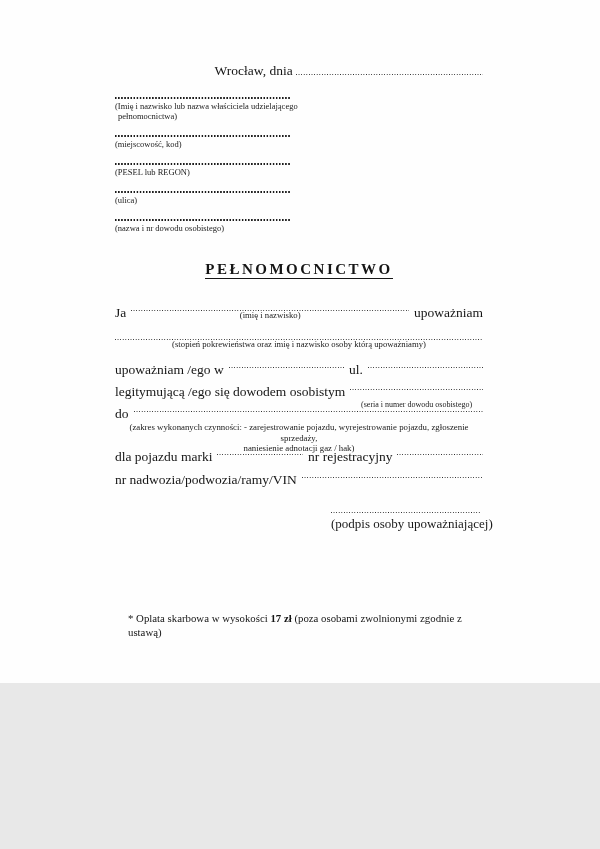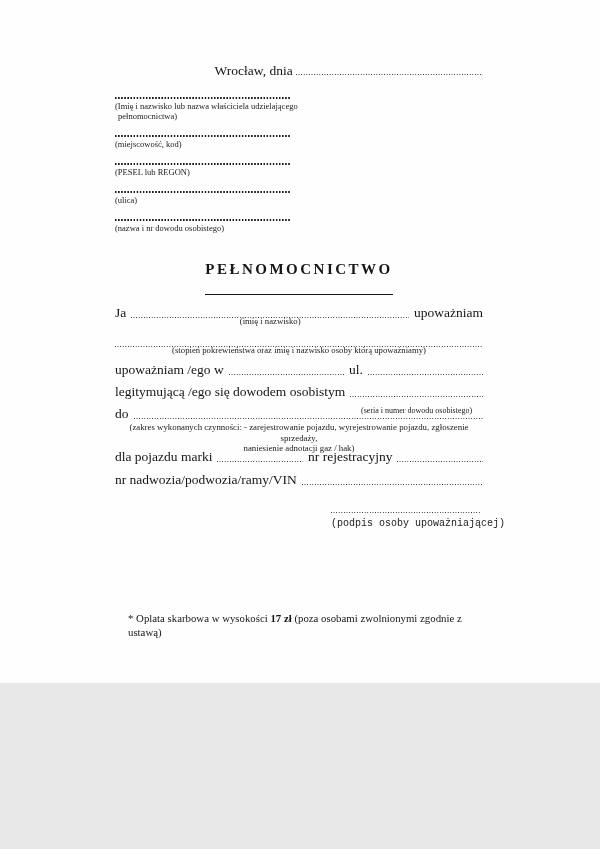--- a/index.html
+++ b/index.html
@@ -31,46 +31,46 @@
 
   
   .sender { margin-top:18px; }
   .sfield { margin-bottom:14px; }
   .slabel { font-size:8.5px; line-height:10px; margin-top:2px; color:#1a1a1a; }
   .slabel .l2 { padding-left:3px; }
 
   
   .title { margin-top:26px; text-align:center; font-size:15px; font-weight:bold;
            letter-spacing:2.5px; line-height:20px; }
-  .title span { border-bottom:1.6px solid #151515; padding-bottom:17px; }
+  .title span { border-bottom:1.6px solid #151515; padding-bottom:1px; }
 
   
   .body { margin-top:24px; font-size:13.5px; }
-  .bline { display:flex; align-items:flex-end; min-height:19px; line-height:19px; position:relative; }
+  .bline { display:flex; align-items:center; min-height:19px; line-height:19px; position:relative; }
   .bline .txt { white-space:nowrap; }
   .fill { flex:1; position:relative; height:2px; margin:0 5px 4px 5px; }
   .fill.endfill { margin-right:0; }
   .fill.fullfill { margin-left:0; margin-right:0; }
   .hint { position:absolute; top:0; left:0; right:0; text-align:center;
           font-size:8.7px; line-height:10px; white-space:nowrap; color:#1a1a1a; }
   .hint-tight { top:11px; font-size:8px; }
   .hint-wide { position:absolute; top:100%; margin-top:-1px; left:0; right:0;
                text-align:center; font-size:8.8px; line-height:10.5px; color:#1a1a1a; }
   .b1 { margin-bottom:10px; }
   .b2 { margin-bottom:9px; }
   .b3 { margin-bottom:3px; }
   .b4 { margin-bottom:3px; }
   .b5 { margin-bottom:24px; }
   .b6 { margin-bottom:4px; }
 
   
   .sig { margin-top:22px; width:150px; margin-left:auto; margin-right:2px; }
   .sig .sigdots { display:block; height:2px; width:100%; }
-  .sig .siglabel { text-align:center; font-size:10px; line-height:11px; margin-top:5px;
-                   white-space:nowrap; color:#1a1a1a;font-family:Liberation Mono, monospace; }
+  .sig .siglabel { text-align:center; font-size:13px; line-height:11px; margin-top:5px;
+                   white-space:nowrap; color:#1a1a1a; }
 
   
   .footer { margin-top:82px; margin-left:13px; font-size:10.8px; line-height:14px; }
   .footer b { font-weight:bold; }
 </style>
 </head>
 <body>
 
 <div class="page">
   <div class="content">

